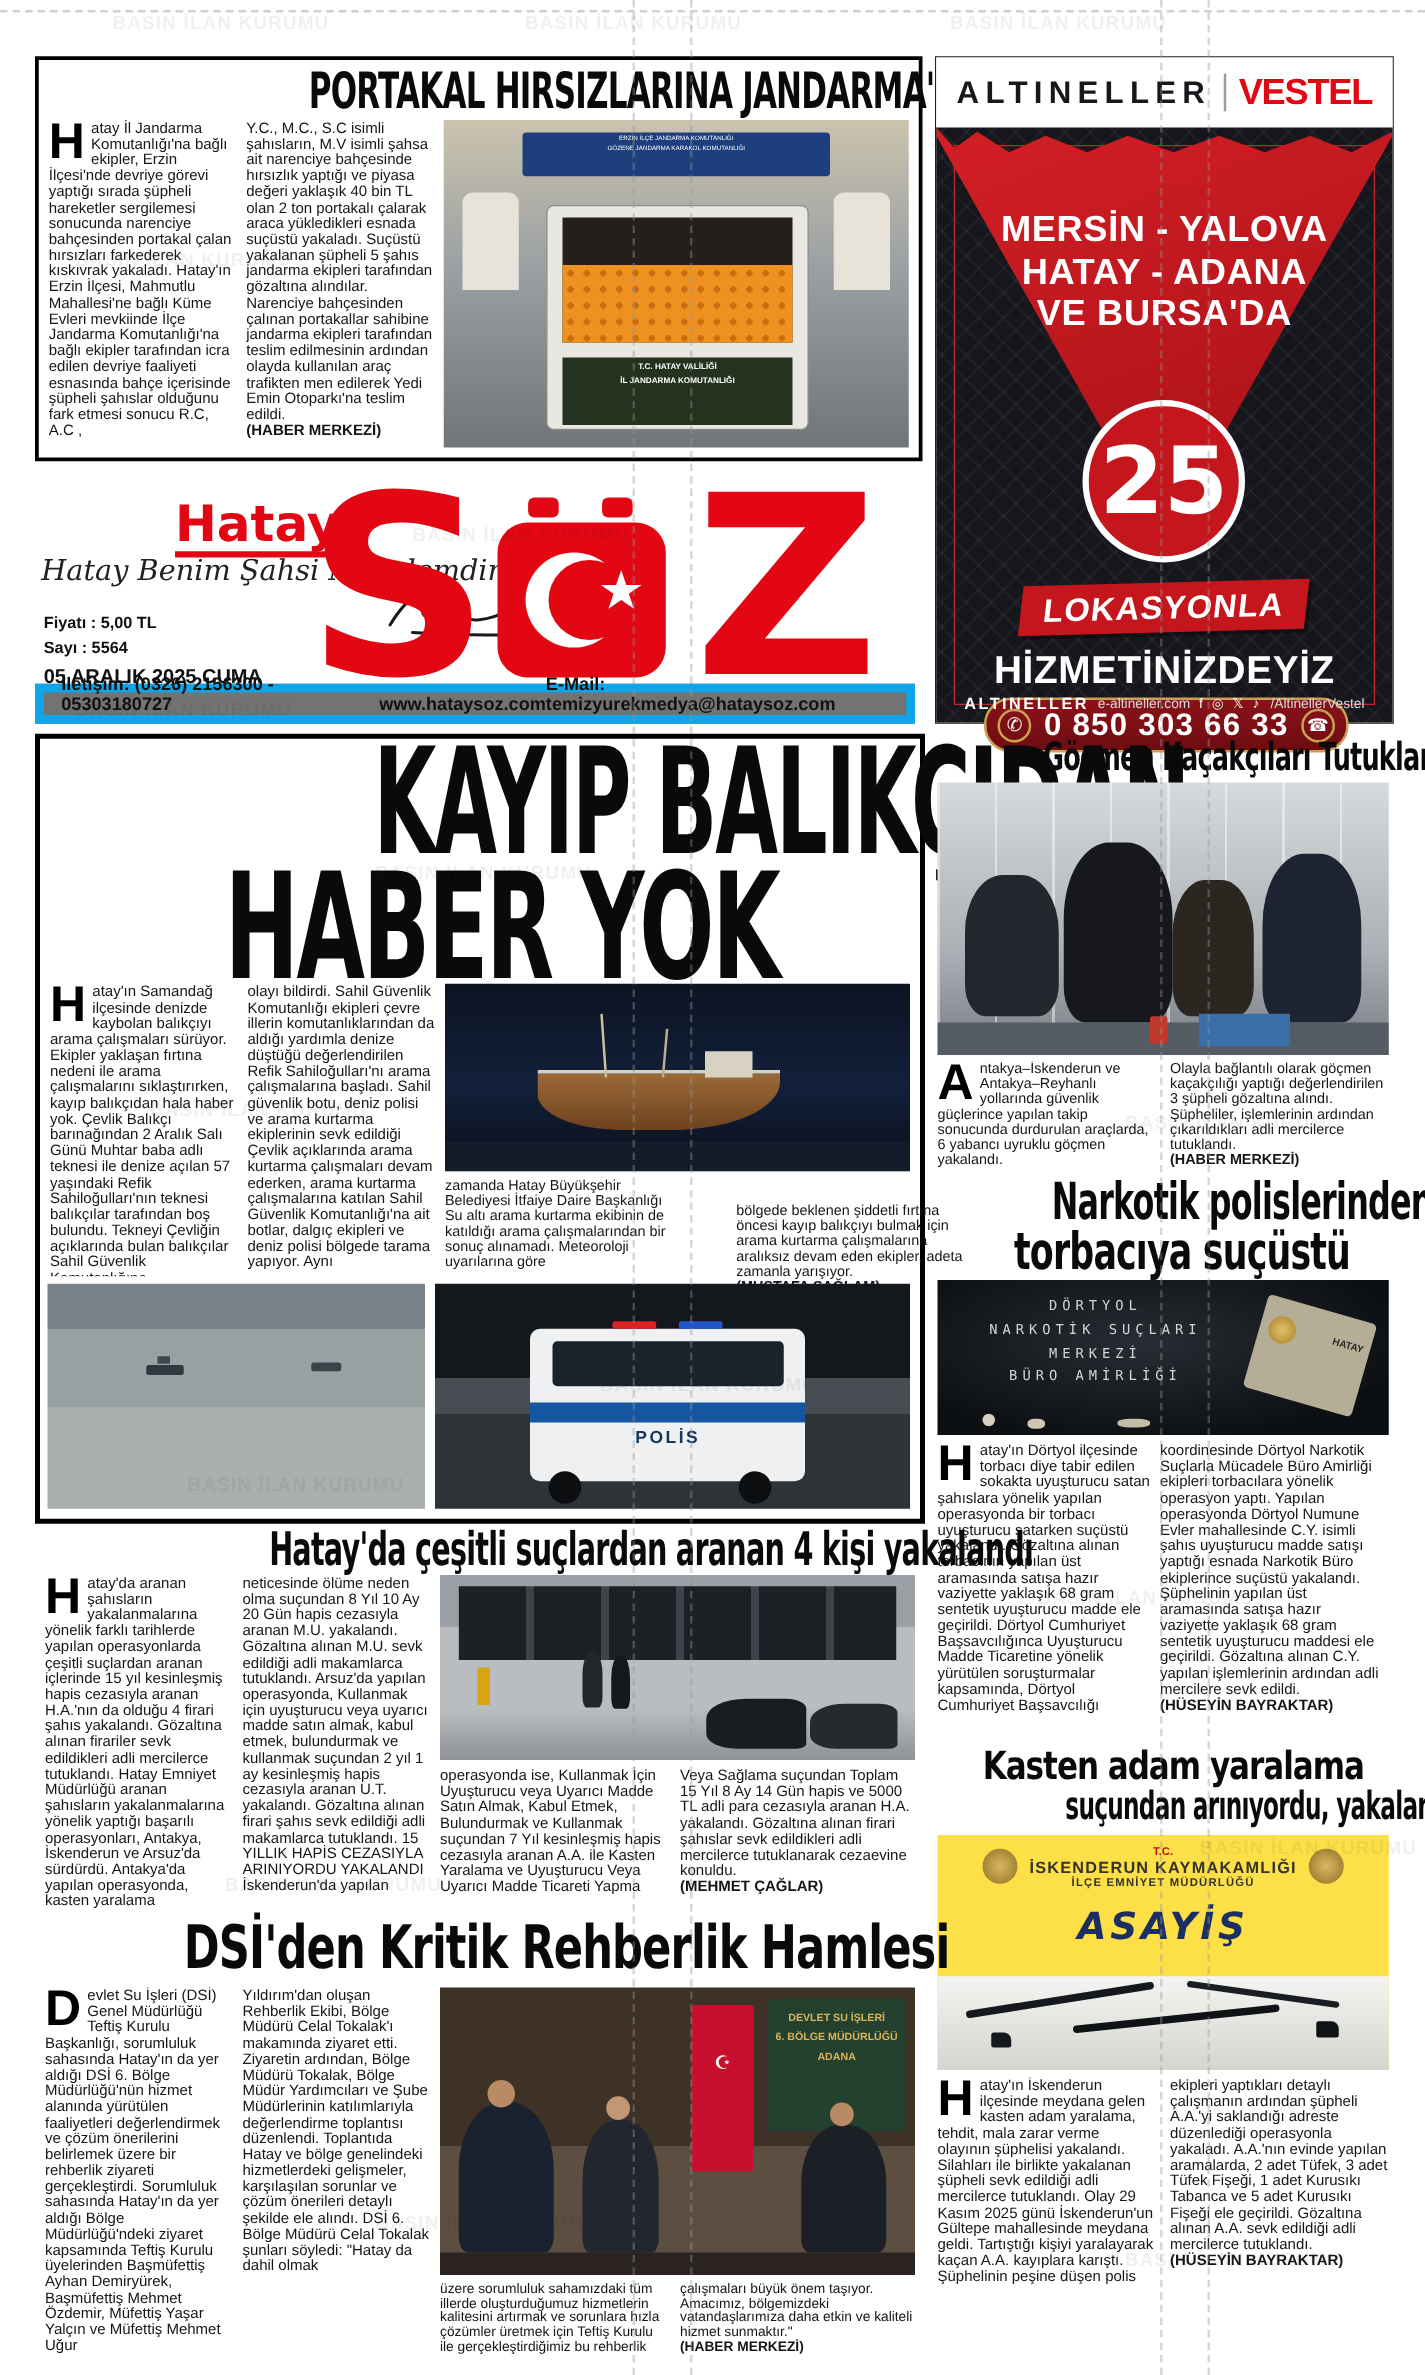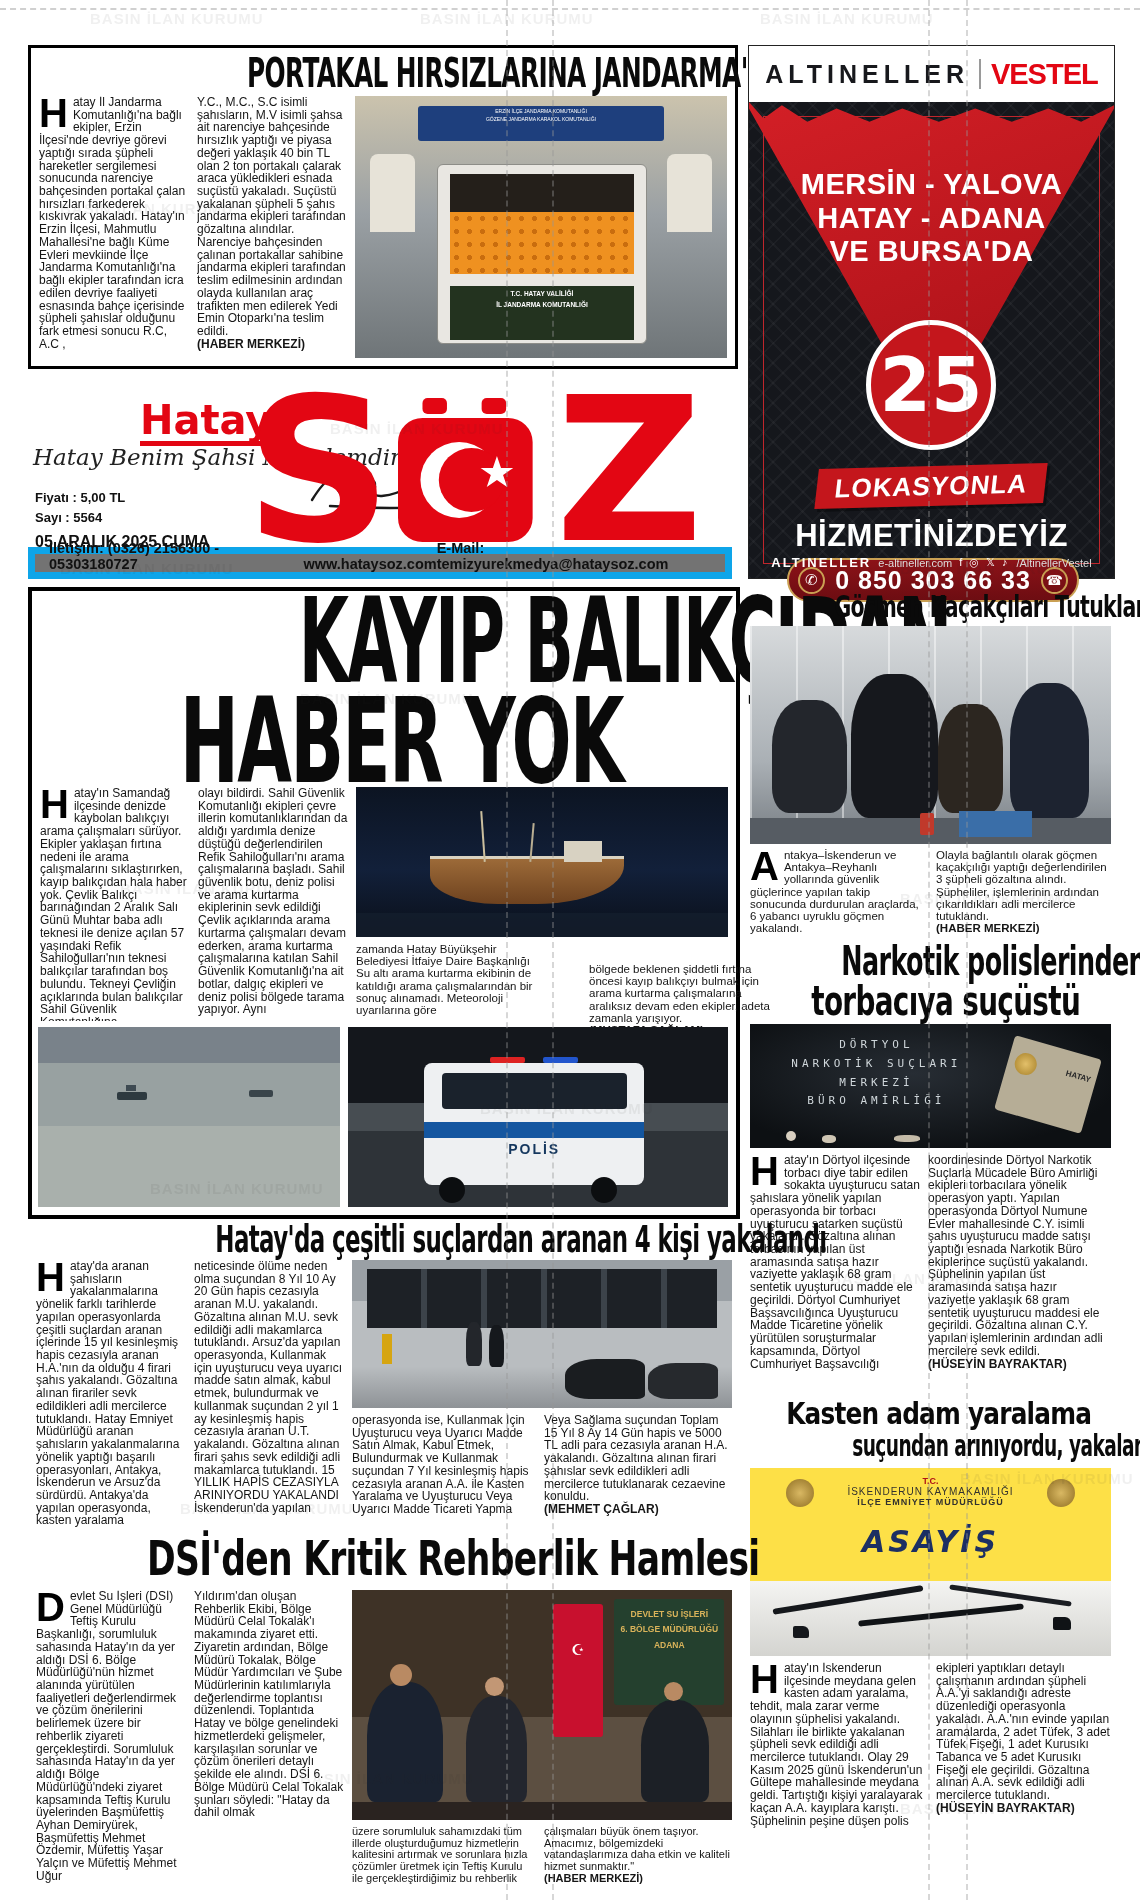--- a/index.html
+++ b/index.html
@@ -256,21 +256,21 @@
     <span class="hl sq" style="font-size:31px;line-height:1;--sx:.8;">Kasten adam yaralama</span>
   </div>
   <div class="hlwrap" style="left:748px;top:1430px;width:365px;">
     <span class="hl sq" style="font-size:31px;line-height:1;--sx:.6;">suçundan arınıyordu, yakalandı</span>
   </div>
   <div class="photo" style="left:750px;top:1468px;width:361px;height:188px;background:#fde047;">
     <div class="circ" style="left:10%;top:6%;width:28px;height:28px;background:radial-gradient(#d9b863,#8f6e22);"></div>
     <div class="circ" style="right:10%;top:6%;width:28px;height:28px;background:radial-gradient(#d9b863,#8f6e22);"></div>
     <div class="abs" style="left:0;top:4%;width:100%;text-align:center;">
       <div style="color:#b01116;font-weight:bold;font-size:9px;">T.C.</div>
-      <div style="color:#33322e;font-weight:normal;font-size:10px;letter-spacing:1px;">İSKENDERUN KAYMAKAMLIĞI</div>
+      <div style="color:#33322e;font-weight:bold;font-size:13px;letter-spacing:1px;">İSKENDERUN KAYMAKAMLIĞI</div>
       <div style="color:#33322e;font-weight:bold;font-size:9px;letter-spacing:1px;">İLÇE EMNİYET MÜDÜRLÜĞÜ</div>
     </div>
     <div class="abs" style="left:0;top:30%;width:100%;text-align:center;color:#1c2f63;font-weight:bold;font-style:italic;font-size:30px;letter-spacing:3px;font-family:'DejaVu Sans',sans-serif;">ASAYİŞ</div>
     <div class="abs" style="left:0;bottom:0;width:100%;height:40%;background:linear-gradient(180deg,#f4f4f2,#d4d4d0);">
       <div class="abs" style="left:6%;top:22%;width:42%;height:6px;background:#15181c;transform:rotate(-9deg);border-radius:3px;"></div>
       <div class="abs" style="left:30%;top:42%;width:46%;height:6px;background:#101316;transform:rotate(-6deg);border-radius:3px;"></div>
       <div class="abs" style="left:55%;top:16%;width:34%;height:5px;background:#1a1d22;transform:rotate(8deg);border-radius:3px;"></div>
       <div class="abs" style="left:84%;top:48%;width:18px;height:13px;background:#101316;border-radius:2px 6px 2px 2px;"></div>
       <div class="abs" style="left:12%;top:60%;width:16px;height:12px;background:#15181c;border-radius:2px 6px 2px 2px;"></div>
     </div>

